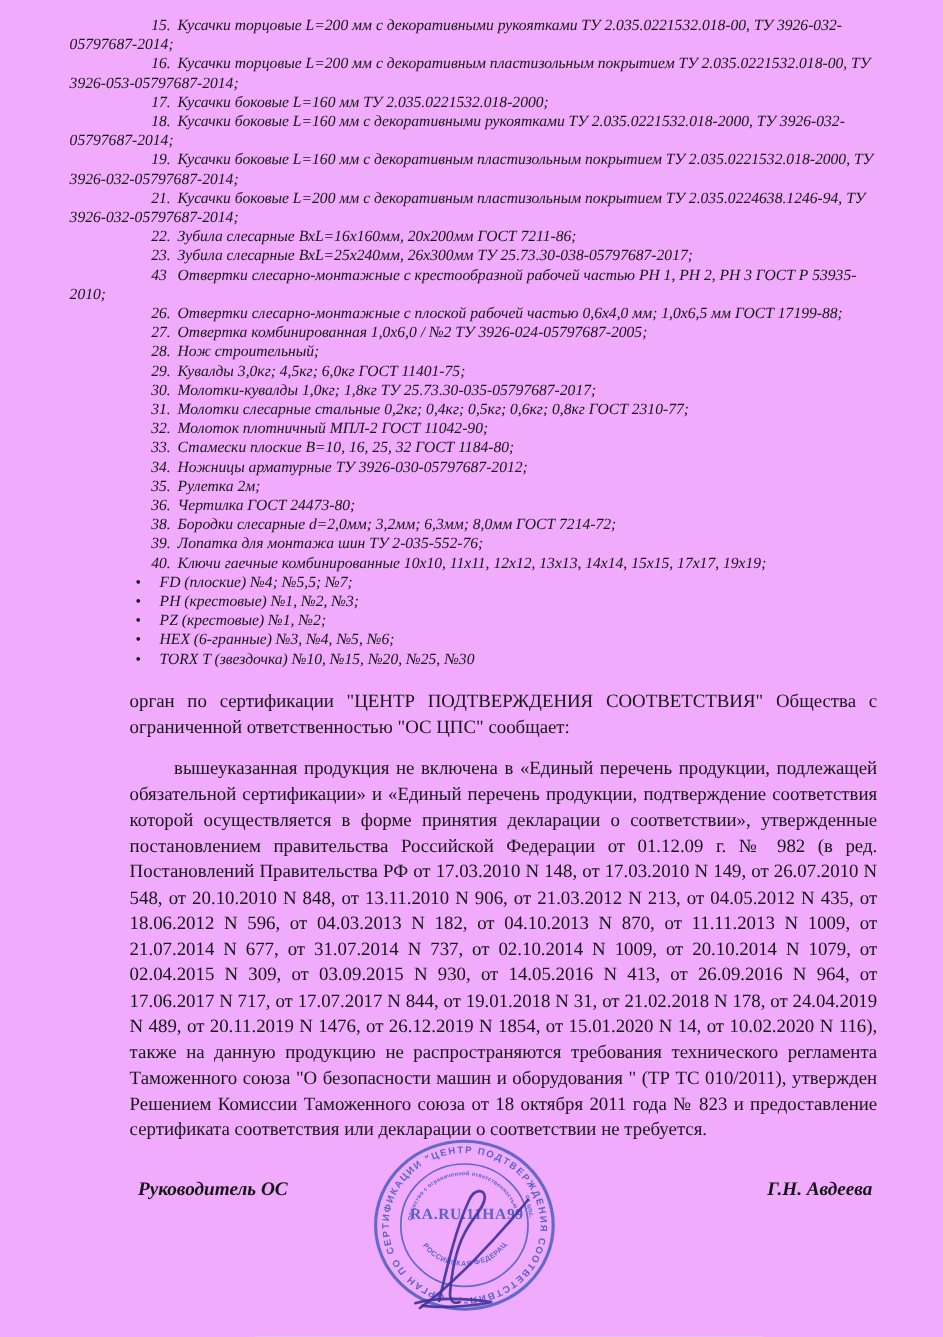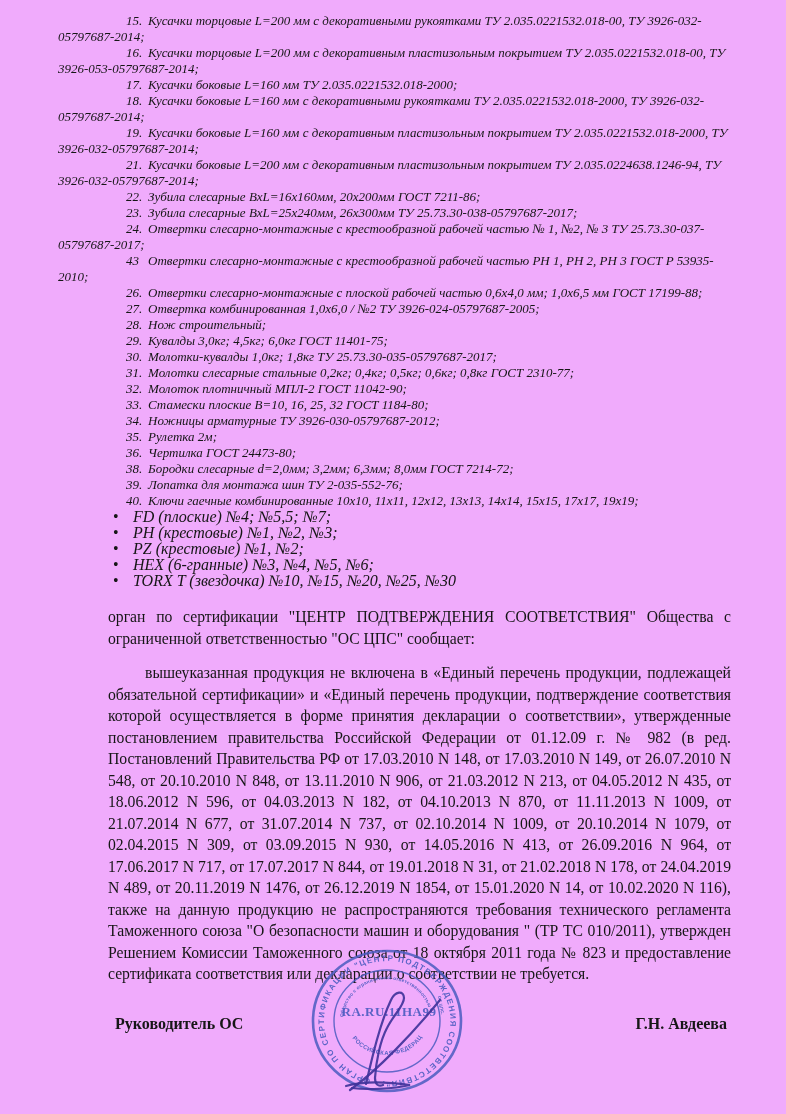--- a/index.html
+++ b/index.html
@@ -7,37 +7,37 @@
   .page {
     position:relative; width:786px; height:1114px; overflow:hidden;
     background:#f0abfc; color:#161616;
     font-family:"Liberation Serif", serif;
   }
   
   .list-block { padding:13px 56px 0 58px; font-style:italic; font-size:13px; line-height:16px; }
   .item { margin:0; text-indent:34px; }
   .item .num { display:inline-block; width:56px; }
   
-  .bullet-block { padding:0 28px 0 113px; font-style:italic; font-size:16px; line-height:16px; }
+  .bullet-block { padding:0 28px 0 113px; font-style:italic; font-size:13px; line-height:16px; }
   .bullet { margin:0; }
   .bullet .dot { display:inline-block; width:20px; font-style:normal; }
   
   .org-para {
     margin:17px 55px 0 108px; font-size:15.7px; line-height:21.5px;
     text-align:justify;
   }
   .body-para {
     margin:13px 55px 0 108px; font-size:15.7px; line-height:21.5px;
     text-align:justify; text-indent:37px;
   }
   
   .footer {
     margin:30px 55px 0 108px; padding:0 4px 0 7px;
     display:flex; justify-content:space-between;
-    font-weight:bold; font-size:16px;
+    font-weight:bold; font-size:16px;font-style:italic;
   }
   
   .stamp { position:absolute; left:288px; top:938px; width:200px; height:176px; }
   .stamp .ring { fill:none; stroke:var(--stamp-ink,#4a5cc0); opacity:.85; }
   .stamp .guide { fill:none; stroke:none; }
   .stamp text { fill:var(--stamp-ink,#4a5cc0); opacity:.9; }
   .stamp .ring-text { font-family:"Liberation Sans", sans-serif; font-weight:bold; }
   .stamp .center-code { font-family:"Liberation Serif", serif; font-weight:600; letter-spacing:.5px; }
   .sig path { fill:none; stroke:var(--sig-ink,#41339b); stroke-width:2.2; stroke-linecap:round; opacity:.92; }
 </style>
@@ -48,21 +48,20 @@
 
   <div class="list-block" id="numbered-list">
       <p class="item"><span class="num">15.</span><span>Кусачки торцовые L=200 мм с декоративными рукоятками ТУ 2.035.0221532.018-00, ТУ 3926-032-05797687-2014;</span></p>
       <p class="item"><span class="num">16.</span><span>Кусачки торцовые L=200 мм с декоративным пластизольным покрытием ТУ 2.035.0221532.018-00, ТУ 3926-053-05797687-2014;</span></p>
       <p class="item"><span class="num">17.</span><span>Кусачки боковые L=160 мм ТУ 2.035.0221532.018-2000;</span></p>
       <p class="item"><span class="num">18.</span><span>Кусачки боковые L=160 мм с декоративными рукоятками ТУ 2.035.0221532.018-2000, ТУ 3926-032-05797687-2014;</span></p>
       <p class="item"><span class="num">19.</span><span>Кусачки боковые L=160 мм с декоративным пластизольным покрытием ТУ 2.035.0221532.018-2000, ТУ 3926-032-05797687-2014;</span></p>
       <p class="item"><span class="num">21.</span><span>Кусачки боковые L=200 мм с декоративным пластизольным покрытием ТУ 2.035.0224638.1246-94, ТУ 3926-032-05797687-2014;</span></p>
       <p class="item"><span class="num">22.</span><span>Зубила слесарные ВхL=16х160мм, 20х200мм ГОСТ 7211-86;</span></p>
       <p class="item"><span class="num">23.</span><span>Зубила слесарные ВхL=25х240мм, 26х300мм ТУ 25.73.30-038-05797687-2017;</span></p>
-      <p class="item"><span class="num">24.</span><span>Отвертки слесарно-монтажные с крестообразной рабочей частью № 1, №2, № 3 ТУ 25.73.30-037-05797687-2017;</span></p>
       <p class="item"><span class="num">43</span><span>Отвертки слесарно-монтажные с крестообразной рабочей частью РН 1, РН 2, РН 3 ГОСТ Р 53935-2010;</span></p>
       <p class="item"><span class="num">26.</span><span>Отвертки слесарно-монтажные с плоской рабочей частью 0,6х4,0 мм; 1,0х6,5 мм ГОСТ 17199-88;</span></p>
       <p class="item"><span class="num">27.</span><span>Отвертка комбинированная 1,0х6,0 / №2 ТУ 3926-024-05797687-2005;</span></p>
       <p class="item"><span class="num">28.</span><span>Нож строительный;</span></p>
       <p class="item"><span class="num">29.</span><span>Кувалды 3,0кг; 4,5кг; 6,0кг ГОСТ 11401-75;</span></p>
       <p class="item"><span class="num">30.</span><span>Молотки-кувалды 1,0кг; 1,8кг ТУ 25.73.30-035-05797687-2017;</span></p>
       <p class="item"><span class="num">31.</span><span>Молотки слесарные стальные 0,2кг; 0,4кг; 0,5кг; 0,6кг; 0,8кг ГОСТ 2310-77;</span></p>
       <p class="item"><span class="num">32.</span><span>Молоток плотничный МПЛ-2 ГОСТ 11042-90;</span></p>
       <p class="item"><span class="num">33.</span><span>Стамески плоские В=10, 16, 25, 32 ГОСТ 1184-80;</span></p>
       <p class="item"><span class="num">34.</span><span>Ножницы арматурные ТУ 3926-030-05797687-2012;</span></p>

